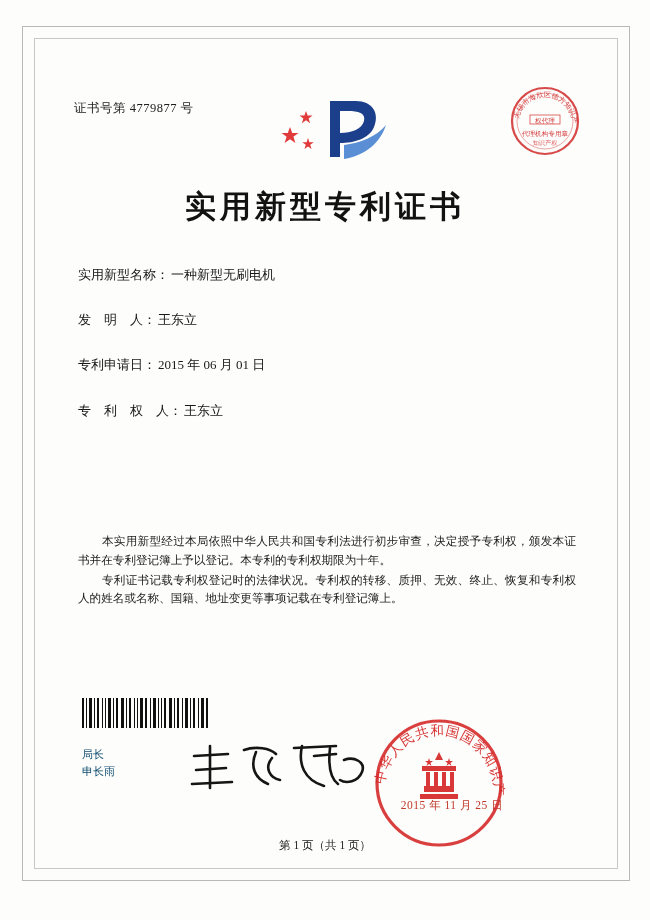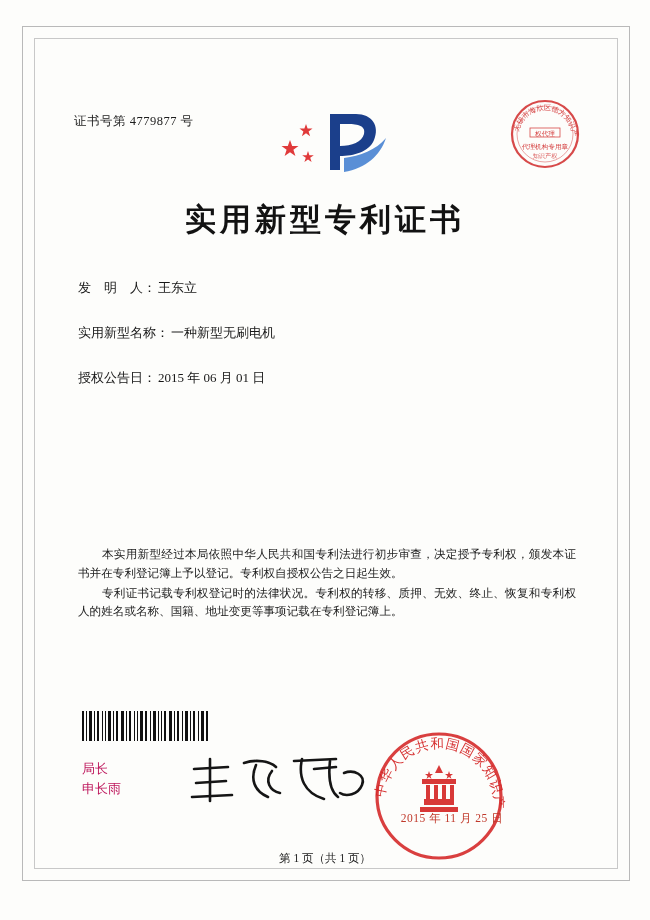--- a/index.html
+++ b/index.html
@@ -38,21 +38,21 @@
     left: 34px;
     top: 38px;
     width: 582px;
     height: 829px;
     border: 1px solid #c8c8c8;
   }
 
   .content {
     position: absolute;
     left: 34px;
-    top: 51px;
+    top: 38px;
     width: 582px;
     height: 829px;
   }
 
   
   .cert-no {
     position: absolute;
     left: 40px;
     top: 62px;
     font-size: 12.5px;
@@ -145,23 +145,23 @@
     height: 30px;
     background: #111;
     display: block;
   }
 
   
   .sig-label {
     position: absolute;
     left: 48px;
     top: 708px;
-    font-size: 13px;
+    font-size: 11px;
     line-height: 1.55;
-    color: #be185d;
+    color: #0c4a6e;
   }
   .sig-hand {
     position: absolute;
     left: 150px;
     top: 700px;
     width: 200px;
     height: 60px;
   }
 
   
@@ -233,32 +233,35 @@
         <text x="41" y="42.5" font-size="6.6" fill="#d02a2a" text-anchor="middle" opacity="0.9" font-family="DejaVu Serif, serif">权代理</text>
         <text x="41" y="56" font-size="6.6" fill="#d02a2a" text-anchor="middle" opacity="0.9" font-family="DejaVu Serif, serif">代理机构专用章</text>
         <text x="41" y="65" font-size="6.2" fill="#d02a2a" text-anchor="middle" opacity="0.75" font-family="DejaVu Serif, serif">知识产权</text>
       </svg>
     </div>
 
     <div class="main-title">实用新型专利证书</div>
 
     <div class="fields">
       <div class="field-row">
+        <span class="field-label">实用新型名称：</span><span class="field-value">一种新型无刷电机</span>
+      </div>
+      <div class="field-row">
         <span class="field-label">发　明　人：</span><span class="field-value">王东立</span>
       </div>
       <div class="field-row">
-        <span class="field-label">实用新型名称：</span><span class="field-value">一种新型无刷电机</span>
+        <span class="field-label">专利申请日：</span><span class="field-value">2015 年 06 月 01 日</span>
       </div>
       <div class="field-row">
-        <span class="field-label">授权公告日：</span><span class="field-value">2015 年 06 月 01 日</span>
+        <span class="field-label">专　利　权　人：</span><span class="field-value">王东立</span>
       </div>
     </div>
 
     <div class="body-text">
-      <p>本实用新型经过本局依照中华人民共和国专利法进行初步审查，决定授予专利权，颁发本证书并在专利登记簿上予以登记。专利权自授权公告之日起生效。</p>
+      <p>本实用新型经过本局依照中华人民共和国专利法进行初步审查，决定授予专利权，颁发本证书并在专利登记簿上予以登记。本专利的专利权期限为十年。</p>
       <p>专利证书记载专利权登记时的法律状况。专利权的转移、质押、无效、终止、恢复和专利权人的姓名或名称、国籍、地址变更等事项记载在专利登记簿上。</p>
     </div>
 
     <div class="barcode">
       <i style="left:0px;width:2px"></i>
         <i style="left:4px;width:1px"></i>
       <i style="left:7px;width:3px"></i>
         <i style="left:12px;width:1px"></i>
       <i style="left:15px;width:2px"></i>
         <i style="left:20px;width:1px"></i>

